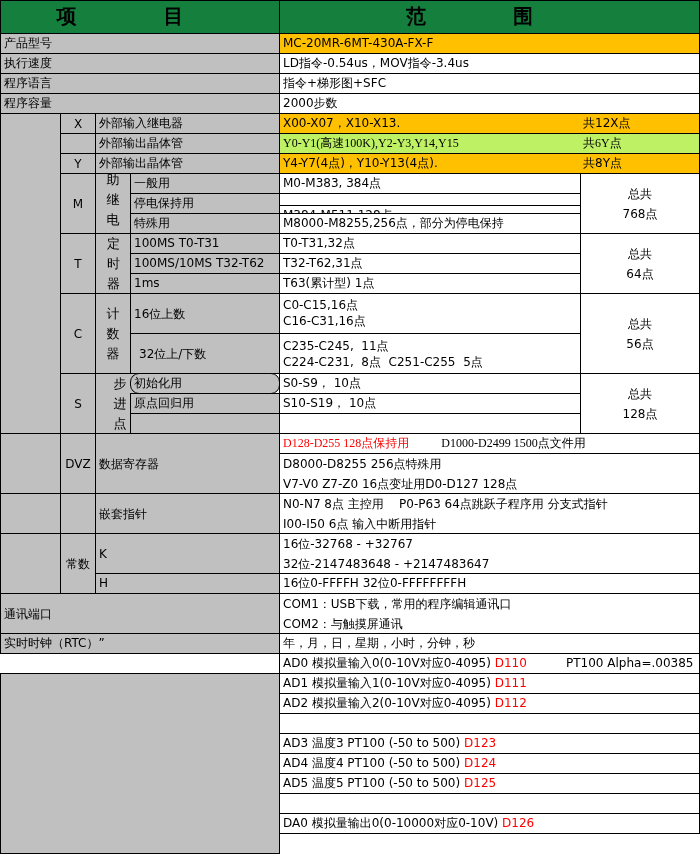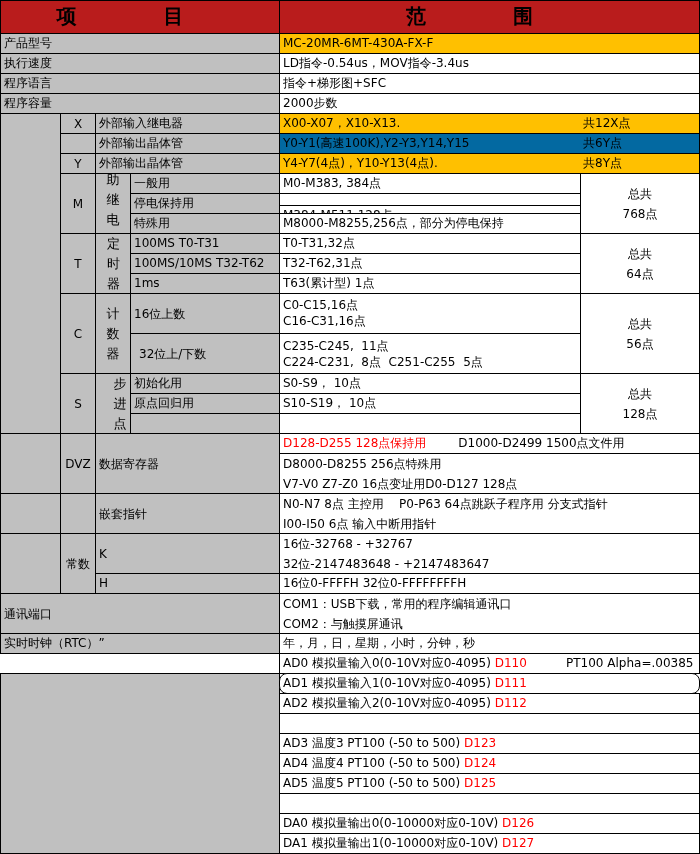--- a/index.html
+++ b/index.html
@@ -1,23 +1,23 @@
 <!DOCTYPE html>
 <html><head>
 <meta charset="utf-8">
 <style>
   html, body { margin: 0; padding: 0; background: #ffffff; }
   body { width: 700px; height: 854px; overflow: hidden; font-family: "DejaVu Sans", "Liberation Sans", sans-serif; }
   #sheet { position: relative; width: 700px; height: 854px; background: #ffffff; }
   .c { position: absolute; box-sizing: border-box; border: 1px solid #000; font-size: 12px; line-height: 18px; color: #000; overflow: hidden; white-space: nowrap; }
   .g { background: #c0c0c0; }
-  .h { background: #b91c1c; font-size: 20px; font-weight: bold; text-align: center; line-height: 31px; letter-spacing: 40px; font-family: "DejaVu Serif", "Liberation Serif", serif; }
+  .h { background: #15803d; font-size: 20px; font-weight: bold; text-align: center; line-height: 31px; letter-spacing: 40px; font-family: "DejaVu Serif", "Liberation Serif", serif; }
   .w { background: #ffffff; }
   .y { background: #ffc000; }
-  .o { background: #0369a1; }
+  .o { background: #bef264; font-family: Liberation Serif, serif; }
   .p { padding-left: 3px; }
   .ctr { display: flex; align-items: center; justify-content: center; text-align: center; }
   .mid { display: flex; align-items: center; }
   .vert { white-space: normal; width: 14px; line-height: 20px; font-size: 13px; word-break: break-all; }
   .red { color: #ff0000; }
   .noline { position: absolute; }
   .two { white-space: pre; line-height: 20px; }
 </style>
 </head>
 <body>
@@ -93,33 +93,33 @@
 C16-C31,16点</div>
   <div class="c w p two" style="left:279px;top:333px;width:302px;height:41px;line-height:16px;padding-top:4px;">C235-C245,  11点
 C224-C231,  8点  C251-C255  5点</div>
   <div class="c w ctr two" style="left:580px;top:293px;width:120px;height:81px;">总共
 56点</div>
 
   <div class="c g ctr" style="left:60px;top:373px;width:36px;height:61px;">S</div>
   <div class="c g ctr" style="left:95px;top:373px;width:50px;height:61px;">
       <span class="vert">步进点</span>
     </div>
-  <div class="c g p" style="left:130px;top:373px;width:150px;height:21px;">初始化用</div>
+  <div class="c g p" style="left:130px;top:373px;width:150px;height:21px;border-radius:9px;">初始化用</div>
   <div class="c g p" style="left:130px;top:393px;width:150px;height:21px;">原点回归用</div>
   <div class="c g p" style="left:130px;top:413px;width:150px;height:21px;"></div>
   <div class="c w p" style="left:279px;top:373px;width:302px;height:21px;">S0-S9，  10点</div>
   <div class="c w p" style="left:279px;top:393px;width:302px;height:21px;">S10-S19，  10点</div>
   <div class="c w p" style="left:279px;top:413px;width:302px;height:21px;margin-top:48px;">S20-S127，  108点</div>
   <div class="c w ctr two" style="left:580px;top:373px;width:120px;height:61px;">总共
 128点</div>
 
   <div class="c g" style="left:0;top:433px;width:61px;height:61px;"></div>
   <div class="c g ctr" style="left:60px;top:433px;width:36px;height:61px;">DVZ</div>
   <div class="c g p mid" style="left:95px;top:433px;width:185px;height:61px;">数据寄存器</div>
-  <div class="c w p" style="left:279px;top:433px;width:421px;height:21px;"><span class="red">D128-D255 128点保持用</span><span style="margin-left:32px;">D1000-D2499 1500点文件用</span></div>
+  <div class="c w p" style="left:279px;top:433px;width:421px;height:21px;font-family:Liberation Serif, serif;"><span class="red">D128-D255 128点保持用</span><span style="margin-left:32px;">D1000-D2499 1500点文件用</span></div>
   <div class="c w p" style="left:279px;top:453px;width:421px;height:41px;line-height:20px;">
     <div>D8000-D8255 256点特殊用</div>
     <div>V7-V0 Z7-Z0 16点变址用D0-D127 128点</div>
   </div>
 
   <div class="c g" style="left:0;top:493px;width:61px;height:41px;"></div>
   <div class="c g" style="left:60px;top:493px;width:36px;height:41px;"></div>
   <div class="c g p mid" style="left:95px;top:493px;width:185px;height:41px;">嵌套指针</div>
   <div class="c w p" style="left:279px;top:493px;width:421px;height:41px;line-height:20px;">
     <div style="white-space:pre;">N0-N7 8点 主控用    P0-P63 64点跳跃子程序用 分支式指针</div>
@@ -142,22 +142,21 @@
     <div>COM2：与触摸屏通讯</div>
   </div>
 
   <div class="c g p" style="left:0;top:633px;width:285px;height:21px;">实时时钟（RTC）”</div>
   <div class="c w p" style="left:279px;top:633px;width:421px;height:21px;">年，月，日，星期，小时，分钟，秒</div>
 
   <div class="c g p" style="left:0;top:681px;width:228px;height:21px;">模拟量</div>
   <div class="c g" style="left:0;top:673px;width:280px;height:181px;"></div>
 
   <div class="c w p" style="left:279px;top:653px;width:421px;height:21px;white-space:pre;"><span>AD0 模拟量输入0(0-10V对应0-4095) </span><span class="red">D110</span><span class="noline" style="left:286px;top:0;">PT100 Alpha=.00385</span></div>
-  <div class="c w p" style="left:279px;top:673px;width:421px;height:21px;white-space:pre;border-radius:8px;"><span>AD1 模拟量输入1(0-10V对应0-4095) </span><span class="red">D111</span></div>
+  <div class="c w p" style="left:279px;top:673px;width:421px;height:21px;white-space:pre;"><span>AD1 模拟量输入1(0-10V对应0-4095) </span><span class="red">D111</span></div>
   <div class="c w p" style="left:279px;top:693px;width:421px;height:21px;white-space:pre;"><span>AD2 模拟量输入2(0-10V对应0-4095) </span><span class="red">D112</span></div>
   <div class="c w p" style="left:279px;top:713px;width:421px;height:21px;"></div>
   <div class="c w p" style="left:279px;top:733px;width:421px;height:21px;white-space:pre;"><span>AD3 温度3 PT100 (-50 to 500) </span><span class="red">D123</span></div>
   <div class="c w p" style="left:279px;top:753px;width:421px;height:21px;white-space:pre;"><span>AD4 温度4 PT100 (-50 to 500) </span><span class="red">D124</span></div>
   <div class="c w p" style="left:279px;top:773px;width:421px;height:21px;white-space:pre;"><span>AD5 温度5 PT100 (-50 to 500) </span><span class="red">D125</span></div>
   <div class="c w p" style="left:279px;top:793px;width:421px;height:21px;"></div>
   <div class="c w p" style="left:279px;top:813px;width:421px;height:21px;white-space:pre;"><span>DA0 模拟量输出0(0-10000对应0-10V) </span><span class="red">D126</span></div>
-  <div class="c w p" style="left:279px;top:833px;width:421px;height:21px;white-space:pre;"><span>DA1 模拟量输出1(0-10000对应0-10V) </span><span class="red">D127</span></div>
 </div>
 
 </body></html>

